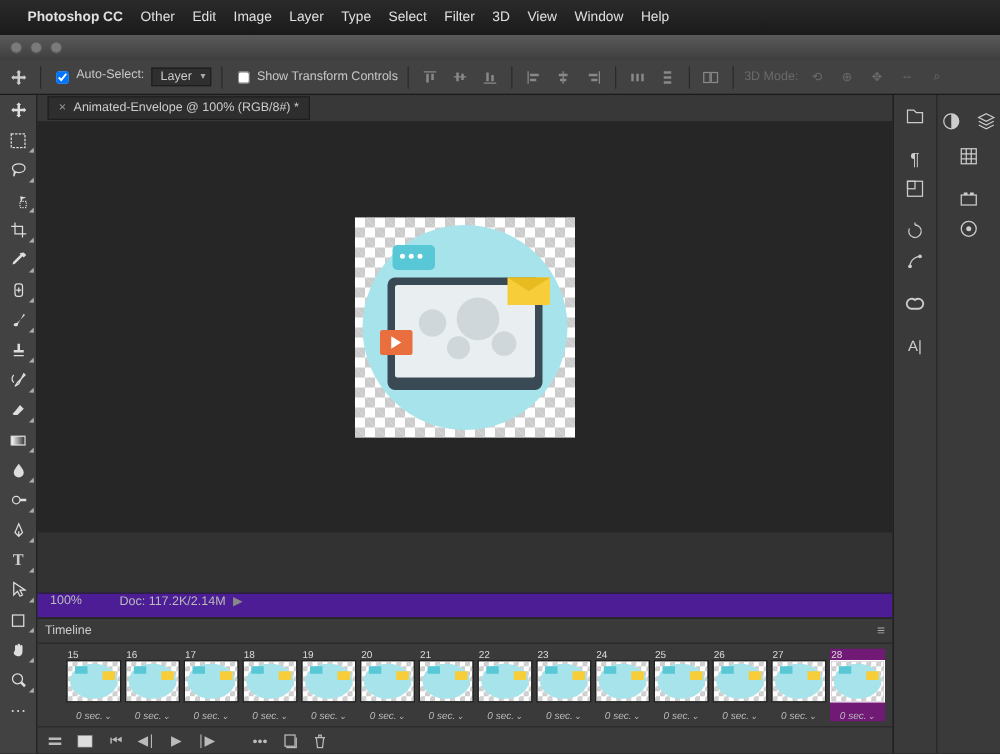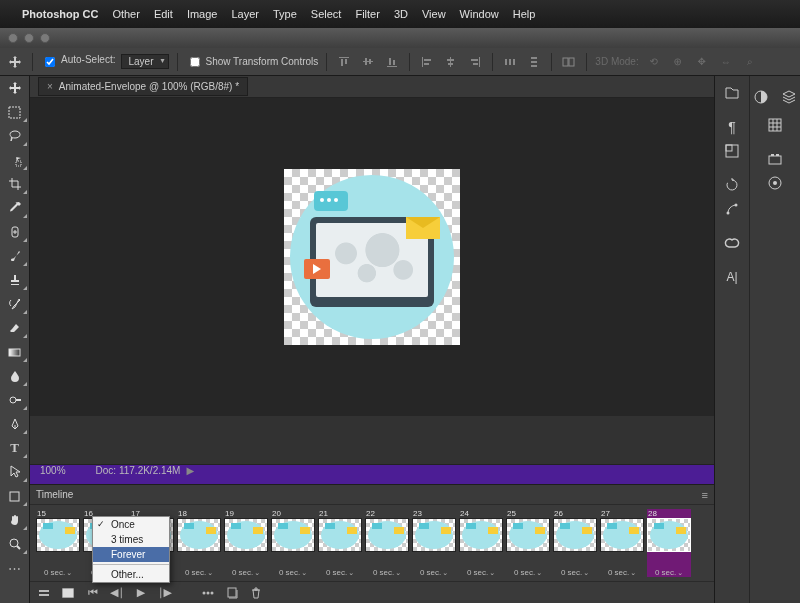--- a/index.html
+++ b/index.html
@@ -70,34 +70,34 @@
   .env::before{content:"";position:absolute;left:0;top:0;border:11px solid transparent;border-top:11px solid #e8bb20;border-left-width:17px;border-right-width:17px;}
   .play{position:absolute;left:20px;top:90px;width:26px;height:20px;background:#e96f3e;border-radius:2px;}
   .play::before{content:"";position:absolute;left:9px;top:5px;border:5px solid transparent;border-left:8px solid #fff;}
   
   .status{height:20px;background:#4c1d95;display:flex;font-size:10px;color:#bbb;padding:0 10px;gap:30px;border-top:1px solid #222;margin-top:48px;}
   .status .chev{color:#888;margin-left:6px;}
   
   .timeline{background:#3a3a3a;border-top:1px solid #1e1e1e;}
   .tl-head{height:20px;display:flex;align-items:center;justify-content:space-between;padding:0 6px;font-size:10px;color:#ccc;border-bottom:1px solid #2a2a2a;}
   .tl-head .menu{color:#aaa;font-size:11px;}
-  .frames{display:flex;gap:3px;padding:4px 6px;overflow:hidden;}
+  .frames{display:flex;gap:3px;padding:4px 6px;overflow:hidden;justify-content:flex-end;}
   .frame{width:44px;display:flex;flex-direction:column;align-items:stretch;font-size:8px;color:#ccc;}
   .frame .num{text-align:left;padding-left:1px;font-size:8px;color:#ddd;}
   .frame .thumb{height:34px;border:1px solid #222;background:
     linear-gradient(45deg,#ccc 25%,transparent 25%,transparent 75%,#ccc 75%),
     linear-gradient(45deg,#ccc 25%,#fff 25%,#fff 75%,#ccc 75%);
     background-size:8px 8px;background-position:0 0,4px 4px;position:relative;overflow:hidden;}
   .frame .thumb .mini{position:absolute;inset:2px;}
   .frame .thumb .mini .c{position:absolute;inset:0;background:#a6e3ea;border-radius:50%;}
   .frame .thumb .mini .e{position:absolute;right:2px;top:6px;width:10px;height:7px;background:#f7ce3a;}
   .frame .thumb .mini .b{position:absolute;left:4px;top:2px;width:10px;height:6px;background:#58c7d6;}
   .frame.sel{background:#701a75;}
   .frame.sel .thumb{border-color:#fff;}
-  .frame .delay{display:flex;align-items:center;justify-content:center;gap:1px;padding-top:16px;color:#bbb;}
+  .frame .delay{display:flex;align-items:center;justify-content:center;gap:1px;padding-top:6px;color:#bbb;font-style:italic;}
   .frame .delay .v{}
   .frame .delay .dd{font-size:7px;}
   
   .tl-ctrl{height:22px;display:flex;align-items:center;gap:10px;padding:0 8px;font-size:11px;color:#bbb;position:relative;border-top:1px solid #2a2a2a;}
   .tl-ctrl .i{width:14px;text-align:center;cursor:default;}
   
   .popup{position:absolute;left:62px;bottom:20px;width:78px;background:#f4f4f4;border:1px solid #888;box-shadow:2px 2px 6px rgba(0,0,0,.5);font-size:10px;color:#222;z-index:50;}
   .popup .item{padding:2px 6px 2px 18px;position:relative;}
   .popup .item.sel{background:#4a6da7;color:#fff;}
   .popup .item.check::before{content:"✓";position:absolute;left:4px;top:2px;font-size:9px;}
@@ -614,27 +614,20 @@
                 <rect x="2" y="1" width="8" height="9" fill="none" stroke="#bbb"></rect>
                 <path d="M3 11h8V3" fill="none" stroke="#bbb"></path>
               </svg>
             </span>
           <span class="i">
               <svg width="12" height="12">
                 <path d="M3 3h6l-1 8H4zM2 3h8M5 1h2v2H5z" fill="none" stroke="#bbb"></path>
               </svg>
             </span>
 
-          <div class="popup">
-            <div class="item check">Once</div>
-            <div class="item">3 times</div>
-            <div class="item sel">Forever</div>
-            <hr>
-            <div class="item">Other...</div>
-          </div>
         </div>
       </div>
     </div>
 
     <div class="right">
       <div class="col" style="border-right:1px solid #262626;">
         <div class="ic">
             <svg width="16" height="16">
               <path d="M2 3h5l2 2h5v8H2z" fill="none" stroke="#ccc"></path>
             </svg>

